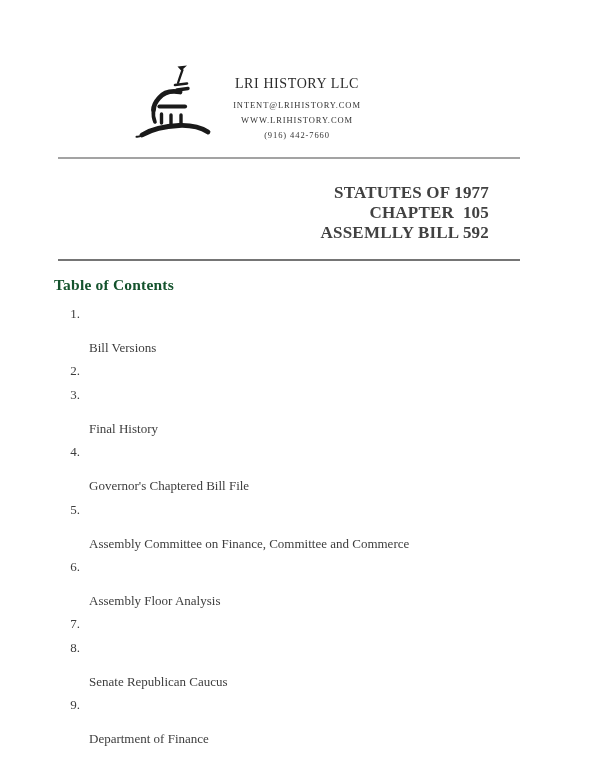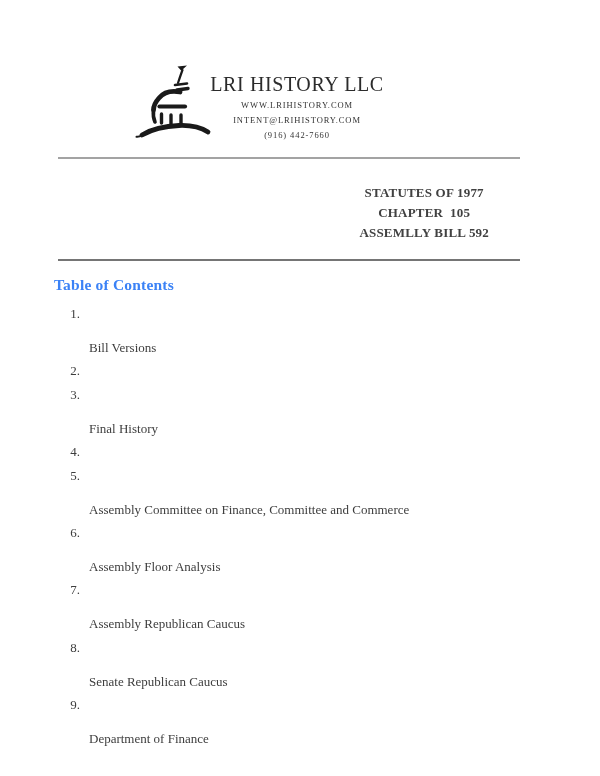--- a/index.html
+++ b/index.html
@@ -8,42 +8,42 @@
     width:600px;height:776px;
     background:#ffffff;
     font-family:"Liberation Serif", serif;
     color:#3a3a3a;
     overflow:hidden;
   }
   
   .logo{position:absolute;left:128px;top:58px;width:92px;height:86px;}
   .lh-text{position:absolute;left:0;top:74px;width:594px;text-align:center;}
   .company{
-    font-size:20px;letter-spacing:0.6px;color:#2b2b2b;
+    font-size:14px;letter-spacing:0.6px;color:#2b2b2b;
     line-height:20px;margin-bottom:4px;white-space:pre-wrap;
   }
   .contact{
     font-size:8.5px;letter-spacing:0.9px;line-height:15px;color:#333333;
     white-space:pre-wrap;
   }
   
   .rule{position:absolute;left:58px;width:462px;height:2px;}
   .rule-top{top:157px;background:#a3a3a3;}
   .rule-bottom{top:259px;background:#757575;}
   
   .reference{
     position:absolute;right:111px;top:183px;
-    text-align:center;font-weight:bold;font-size:13px;line-height:20px;
+    text-align:right;font-weight:bold;font-size:17px;line-height:20px;
     color:#414141;letter-spacing:0.2px;
   }
   .ref-line{white-space:pre-wrap;}
   
   .toc-heading{
     position:absolute;left:54px;top:276px;margin:0;
-    font-size:15.5px;font-weight:bold;color:#3b82f6;letter-spacing:0.2px;
+    font-size:15.5px;font-weight:bold;color:#14532d;letter-spacing:0.2px;
   }
   .toc-list{
     position:absolute;left:60px;top:302px;margin:0;padding:0;list-style:none;
     font-size:13px;color:#3d3d3d;
   }
   .toc-item{display:flex;line-height:23.4px;}
   .toc-item .num{width:20px;text-align:right;}
   .toc-item .label{margin-left:9px;white-space:pre-wrap;margin-top:34px;}
 </style>
 </head>
@@ -68,22 +68,22 @@
     <path d="M33.5,56 L33.5,65" stroke-width="3.4"></path>
     <path d="M43,57 L43,66" stroke-width="3.4"></path>
     <path d="M53,57 L53,66" stroke-width="3.4"></path>
 
     <path d="M14,77 C24,71 38,68 51,67.5 C64,67 73,69.5 80,74" stroke-width="4.8"></path>
     <path d="M14,77 C12,78.5 10,79 8.5,78.8" stroke-width="2"></path>
   </svg>
 
   <header class="lh-text">
     <div class="company">LRI HISTORY LLC</div>
+    <div class="contact">INTENT@LRIHISTORY.COM</div>
     <div class="contact">WWW.LRIHISTORY.COM</div>
-    <div class="contact">INTENT@LRIHISTORY.COM</div>
     <div class="contact">(916) 442-7660</div>
   </header>
 
   <div class="rule rule-top"></div>
 
   <div class="reference">
     <div class="ref-line">STATUTES OF 1977</div>
     <div class="ref-line">CHAPTER  105</div>
     <div class="ref-line">ASSEMLLY BILL 592</div>
   </div>
@@ -99,32 +99,32 @@
     </li>
     <li class="toc-item">
       <span class="num">2.</span>
     </li>
     <li class="toc-item">
       <span class="num">3.</span>
       <span class="label">Final History</span>
     </li>
     <li class="toc-item">
       <span class="num">4.</span>
+      <span class="label">Governor's Chaptered Bill File</span>
     </li>
     <li class="toc-item">
       <span class="num">5.</span>
       <span class="label">Assembly Committee on Finance, Committee and Commerce</span>
     </li>
     <li class="toc-item">
       <span class="num">6.</span>
       <span class="label">Assembly Floor Analysis</span>
     </li>
     <li class="toc-item">
       <span class="num">7.</span>
-      <span class="label">Assembly Republican Caucus</span>
     </li>
     <li class="toc-item">
       <span class="num">8.</span>
       <span class="label">Senate Republican Caucus</span>
     </li>
     <li class="toc-item">
       <span class="num">9.</span>
       <span class="label">Department of Finance</span>
     </li>
   </ol>

